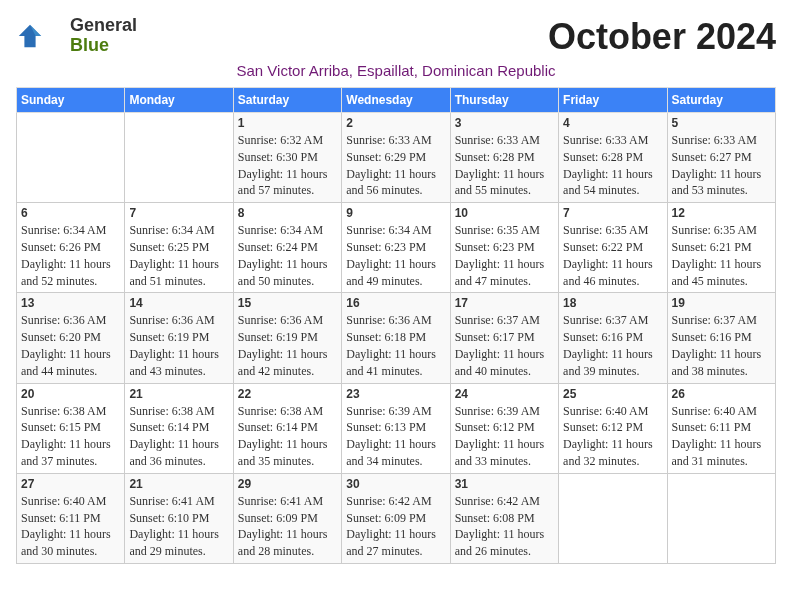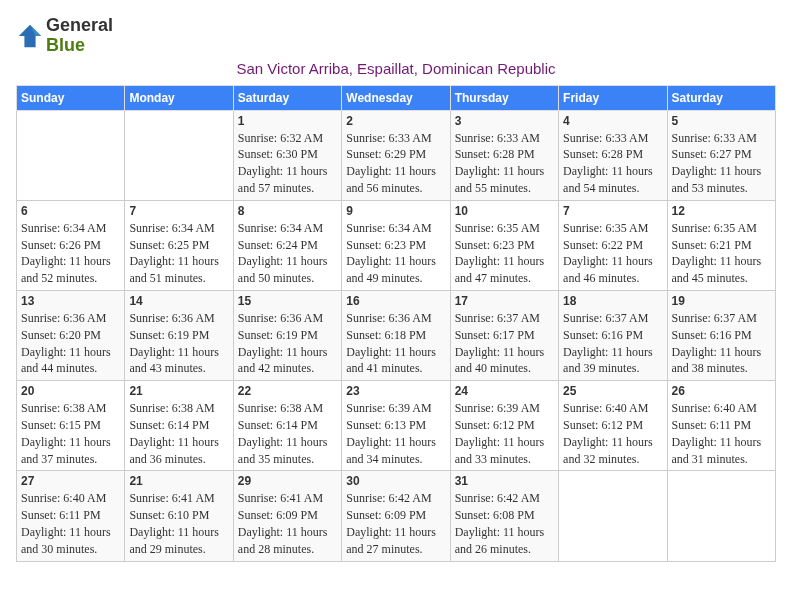--- a/index.html
+++ b/index.html
@@ -17,20 +17,21 @@
       margin-bottom: 4px;
     }
     .logo-area {
       display: flex;
       align-items: center;
     }
     .logo-text {
       font-size: 18px;
       font-weight: bold;
       line-height: 1.1;
+      margin-left: 24px;
     }
     .logo-general { color: #333; }
     .logo-blue { color: #4d7c0f; }
     .logo-icon {
       width: 28px;
       height: 28px;
       margin-right: 2px;
     }
     .month-title {
       font-size: 36px;
@@ -92,20 +93,21 @@
   <div class="logo-area">
     <svg class="logo-icon" viewBox="0 0 40 40">
       <polygon points="20,4 36,20 28,20 28,36 12,36 12,20 4,20" fill="#2a6db5"></polygon>
       <polygon points="20,4 36,20 28,20" fill="#4a9fd5" opacity="0.6"></polygon>
     </svg>
     <div class="logo-text">
       <span class="logo-general">General</span><br>
       <span class="logo-blue">Blue</span>
     </div>
   </div>
+  <div class="month-title">October 2024</div>
 </div>
 
 <div class="subtitle">San Victor Arriba, Espaillat, Dominican Republic</div>
 
 <table>
   <thead>
     <tr>
       <th>Sunday</th>
       <th>Monday</th>
       <th>Saturday</th>

